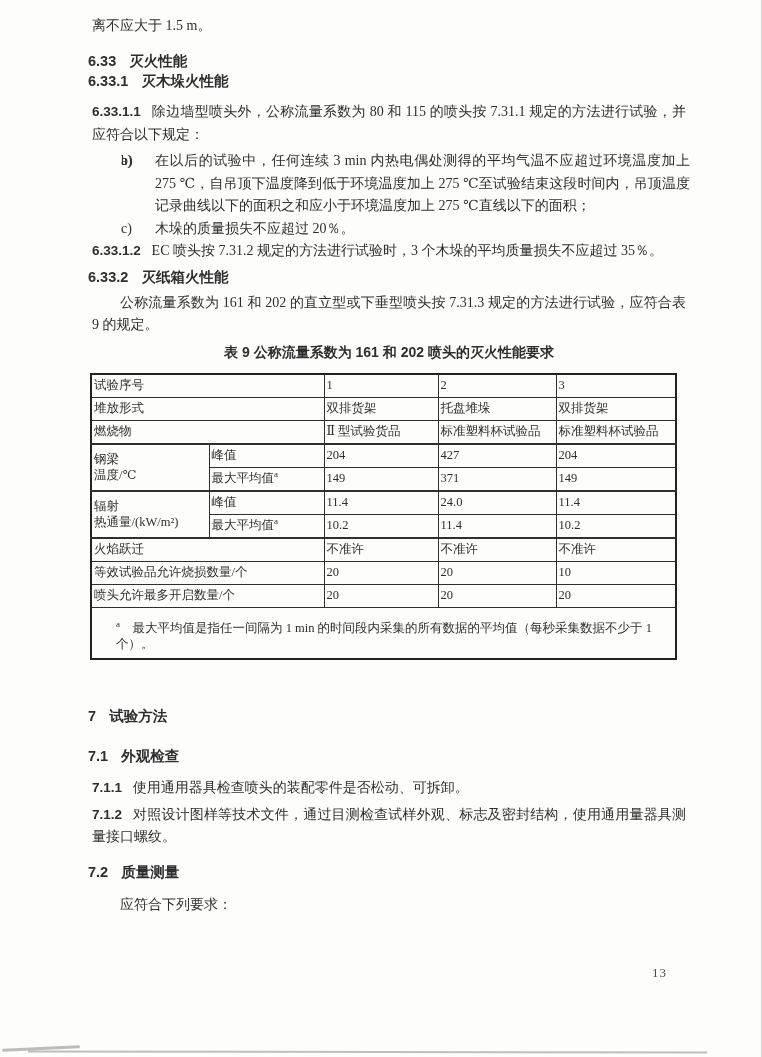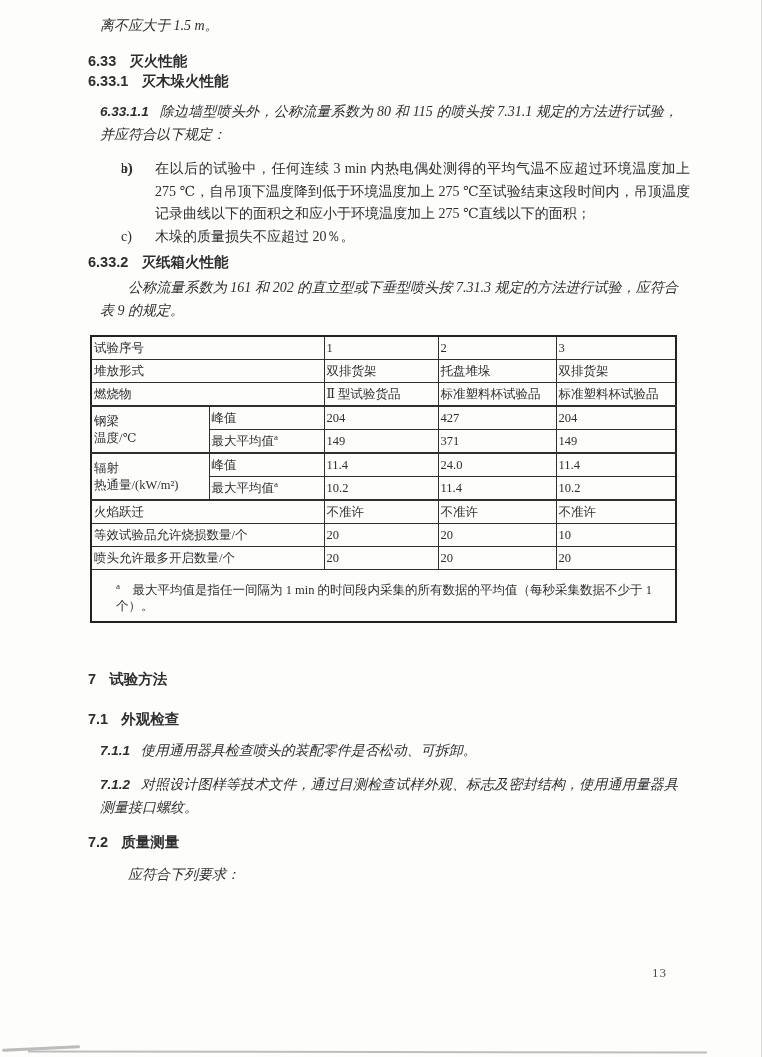--- a/index.html
+++ b/index.html
@@ -7,21 +7,21 @@
     width:762px;height:1057px;position:relative;overflow:hidden;
     background:#fdfdfc;color:#2e2e2e;
     font-family:"Liberation Serif","DejaVu Serif",serif;
   }
   .content{position:absolute;left:88px;top:0;width:602px;}
   
   .doc-header{margin-top:86px;text-align:right;font-size:16px;letter-spacing:.5px;height:17px;line-height:17px;}
   .doc-header .gb{font-weight:bold;font-family:"Liberation Serif",serif;margin-right:6px;}
   .doc-header .code{font-family:"Liberation Sans","DejaVu Sans",sans-serif;font-weight:500;}
   
-  .para{font-size:14px;line-height:22.5px;text-align:justify;margin:12px;font-style:italic;}
+  .para{font-size:14px;line-height:22.5px;text-align:justify;margin:4px;}
   .carryover{margin-top:17px;line-height:17px;}
   .clause-num{font-family:"Liberation Sans","DejaVu Sans",sans-serif;font-weight:bold;margin-right:.8em;font-size:13.5px;}
   .heading{font-family:"Liberation Sans","DejaVu Sans",sans-serif;font-weight:bold;font-size:14.5px;line-height:16px;margin:0;}
   .heading .num{margin-right:.9em;}
   .h633{margin-top:19px;}
   .h6331{margin-top:4px;}
   .p63311{margin-top:12px;}
   .hang-list{margin:0;}
   .hang-item{position:relative;padding-left:67px;font-size:14px;line-height:22.5px;text-align:justify;}
   .hang-item .marker{position:absolute;left:33px;top:0;}
@@ -73,25 +73,27 @@
     <div class="hang-item">
       <span class="marker">b)</span>
       <span>在以后的试验中，任何连续 3 min 内热电偶处测得的平均气温不应超过环境温度加上 275 ℃，自吊顶下温度降到低于环境温度加上 275 ℃至试验结束这段时间内，吊顶温度记录曲线以下的面积之和应小于环境温度加上 275 ℃直线以下的面积；</span>
     </div>
     <div class="hang-item">
       <span class="marker">c)</span>
       <span>木垛的质量损失不应超过 20％。</span>
     </div>
   </div>
 
+  <p class="para p63312"><span class="clause-num">6.33.1.2</span><span>EC 喷头按 7.31.2 规定的方法进行试验时，3 个木垛的平均质量损失不应超过 35％。</span></p>
 
   <h4 class="heading h6332"><span class="num">6.33.2</span><span>灭纸箱火性能</span></h4>
 
   <p class="para p6332">公称流量系数为 161 和 202 的直立型或下垂型喷头按 7.31.3 规定的方法进行试验，应符合表 9 的规定。</p>
 
+  <div class="tbl-title">表 9  公称流量系数为 161 和 202 喷头的灭火性能要求</div>
 
   <table class="t9">
     <colgroup>
       <col style="width:118px">
         <col style="width:115px">
         <col style="width:114px">
         <col style="width:118px">
         <col style="width:120px">
     </colgroup>
     <tbody>

